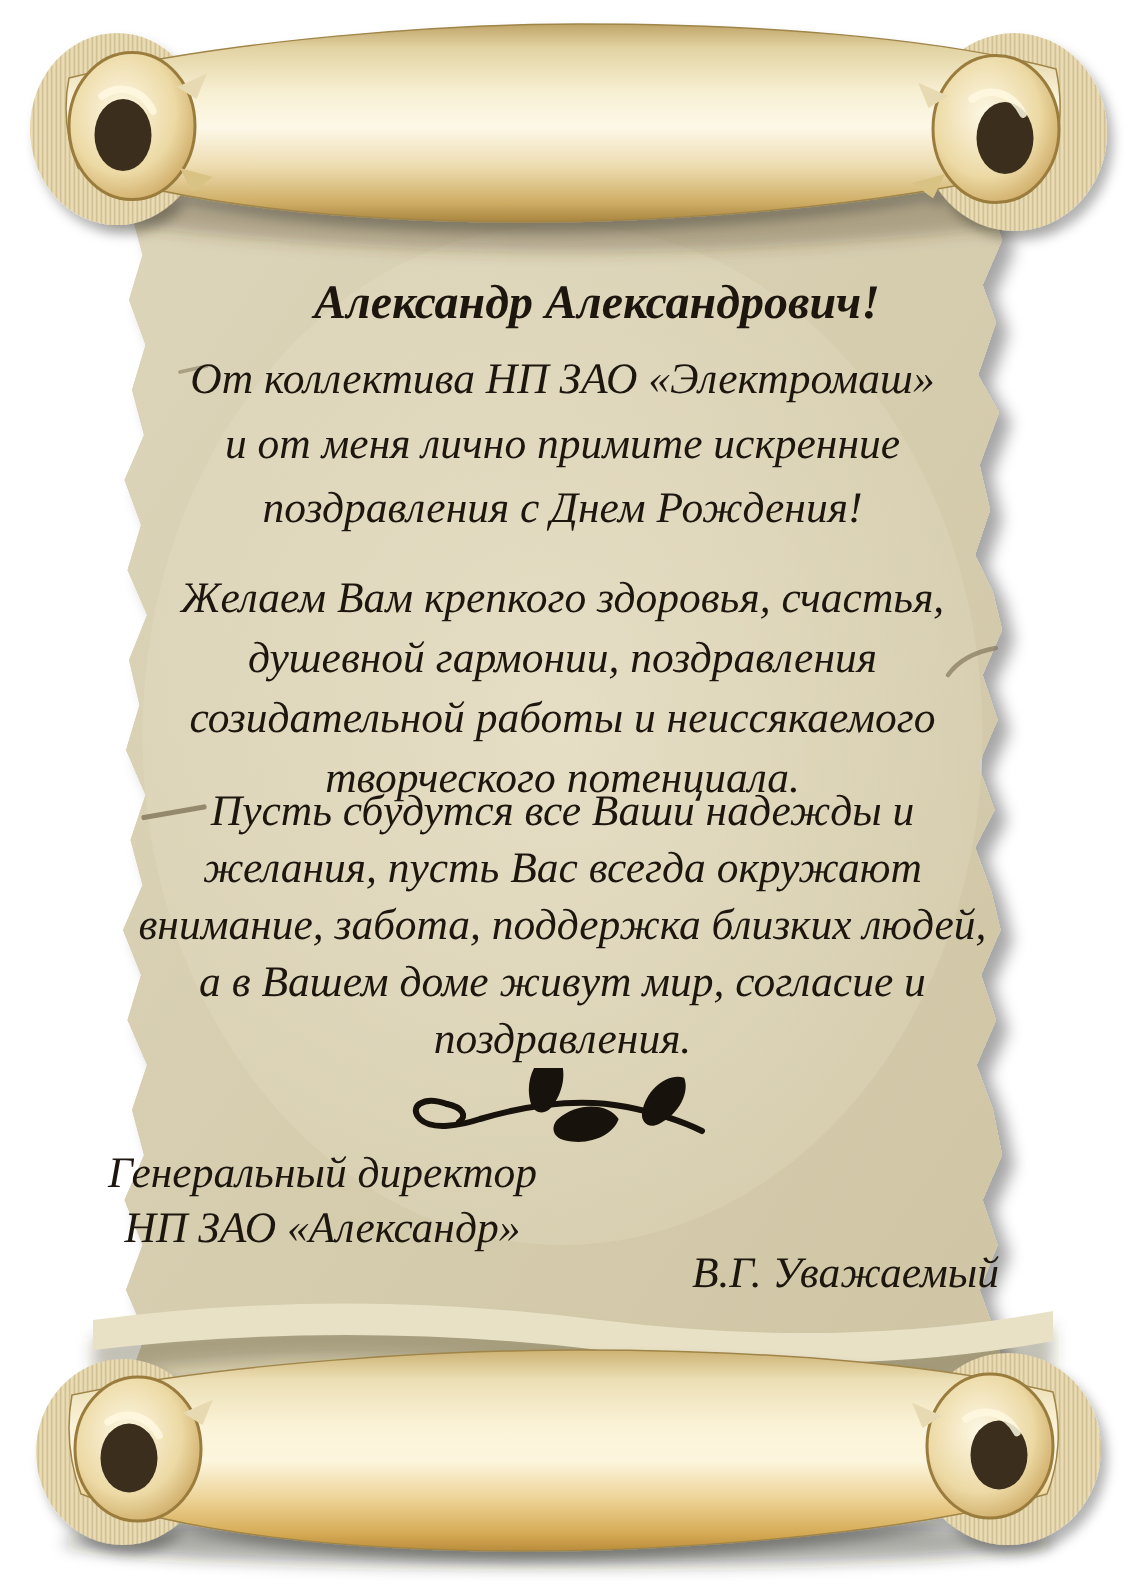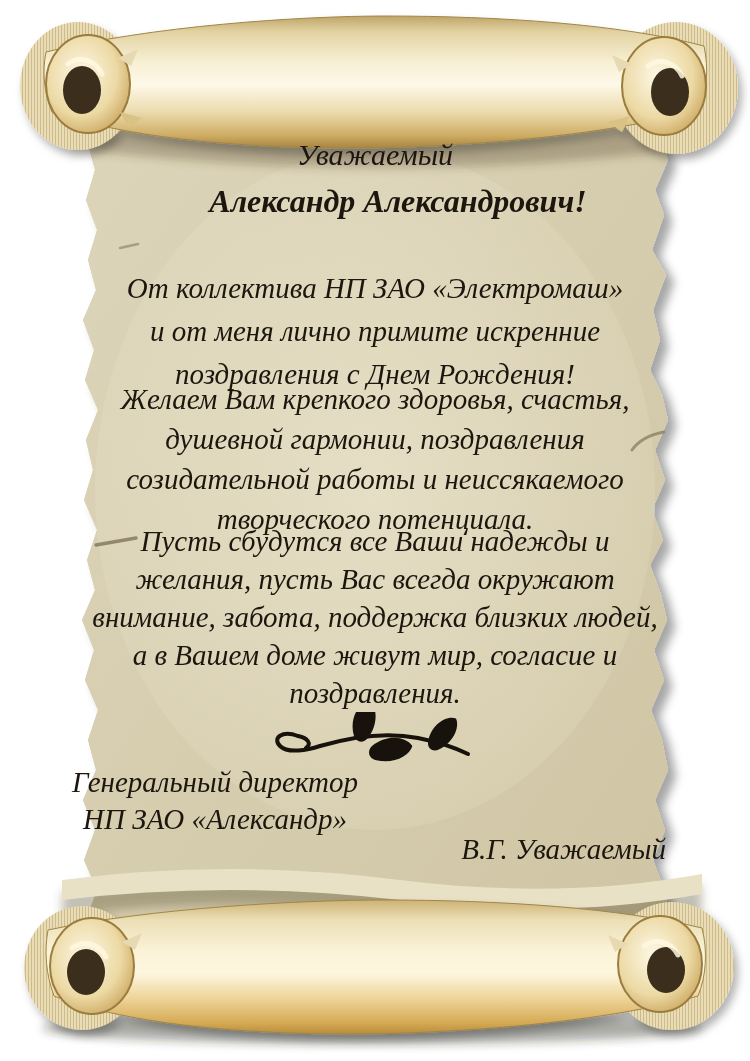--- a/index.html
+++ b/index.html
@@ -17,21 +17,21 @@
     position:absolute;left:0;top:0;width:750px;height:1061px;
     color:#1c160e;
     font-style:italic;
   }
   .centered-block{
     position:absolute;left:0;width:750px;text-align:center;
   }
   .line{white-space:nowrap;}
   .salutation{top:134px;font-size:30px;line-height:42px;}
   .recipient {top:178px;font-size:32px;line-height:46px;font-weight:bold;padding-left:23px;}
-  .intro     {top:232px;font-size:29px;line-height:43px;margin-top:35px;}
+  .intro     {top:232px;font-size:29px;line-height:43px;}
   .wish      {top:379px;font-size:29px;line-height:40px;}
   .hope      {top:522px;font-size:29px;line-height:38px;}
   .flourish{
     position:absolute;left:268px;top:712px;width:220px;height:62px;
   }
   .sig-title{
     position:absolute;left:72px;top:764px;font-size:29px;line-height:37px;
     text-align:center;
   }
   .sig-name{
@@ -155,21 +155,20 @@
 
     <ellipse cx="660" cy="964" rx="42" ry="48" fill="url(#endFace)" stroke="#9a7c3e" stroke-width="2"></ellipse>
     <ellipse cx="666" cy="970" rx="19" ry="23" fill="#3a2f1a"></ellipse>
     <path d="M644 946 a24 27 0 0 1 34 9" stroke="#fff8e0" stroke-width="5" fill="none" opacity="0.85" stroke-linecap="round"></path>
     <path d="M628 944 l-20 -9 7 17 Z" fill="#e7dab2"></path>
   </g>
 </svg>
 
 <div class="text-layer">
 
-  <div class="centered-block salutation">Уважаемый</div>
 
   <div class="centered-block recipient">Александр Александрович!</div>
 
   <div class="centered-block intro">
     <div class="line">От коллектива НП ЗАО «Электромаш»</div>
     <div class="line">и от меня лично примите искренние</div>
     <div class="line">поздравления с Днем Рождения!</div>
   </div>
 
   <div class="centered-block wish">

